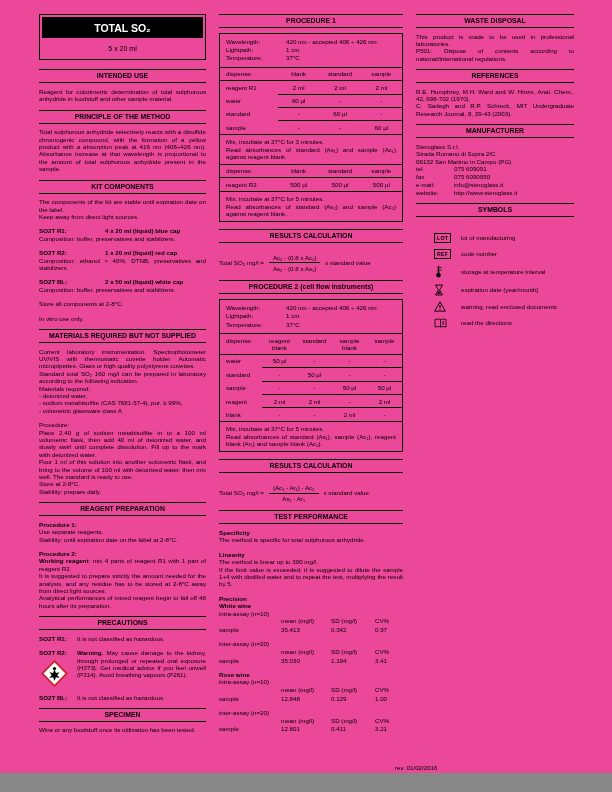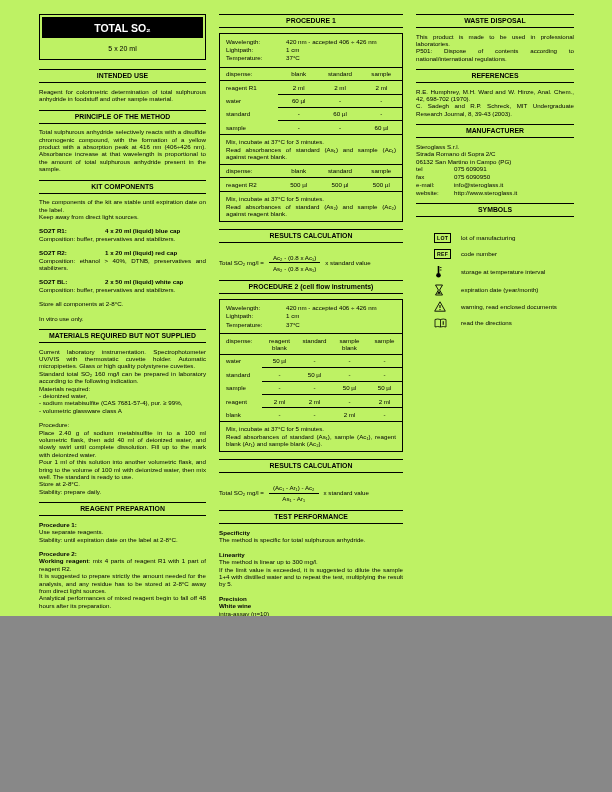--- a/index.html
+++ b/index.html
@@ -1,18 +1,18 @@
 <!DOCTYPE html>
 <html><head>
 <meta charset="utf-8">
 <style>
   * { box-sizing: border-box; margin: 0; padding: 0; }
   html,body { background:#888; }
   body { width:612px; margin:0 auto; font-family:"Liberation Sans", sans-serif; color:#000; }
-  .page { position:relative; width:612px; height:616px; background:#bef264; overflow:hidden;
+  .page { position:relative; width:612px; height:773px; background:#ec4899; overflow:hidden;
           font-size:6.2px; line-height:7.4px; }
   .cols { display:flex; padding:14px 39px 0; gap:13px; }
   .col-left  { flex:0 0 167px; width:167px; }
   .col-mid   { flex:0 0 184px; width:184px; }
   .col-right { flex:0 0 158px; width:158px; }
   p { text-align:justify; }
   .b { font-weight:bold; }
   .sp { height:7px; }
   .sec { border-top:1px solid #000; border-bottom:1px solid #000; text-align:center;
          font-weight:bold; font-size:6.9px; line-height:8px; padding:2px 1px; margin-bottom:4.5px; }

